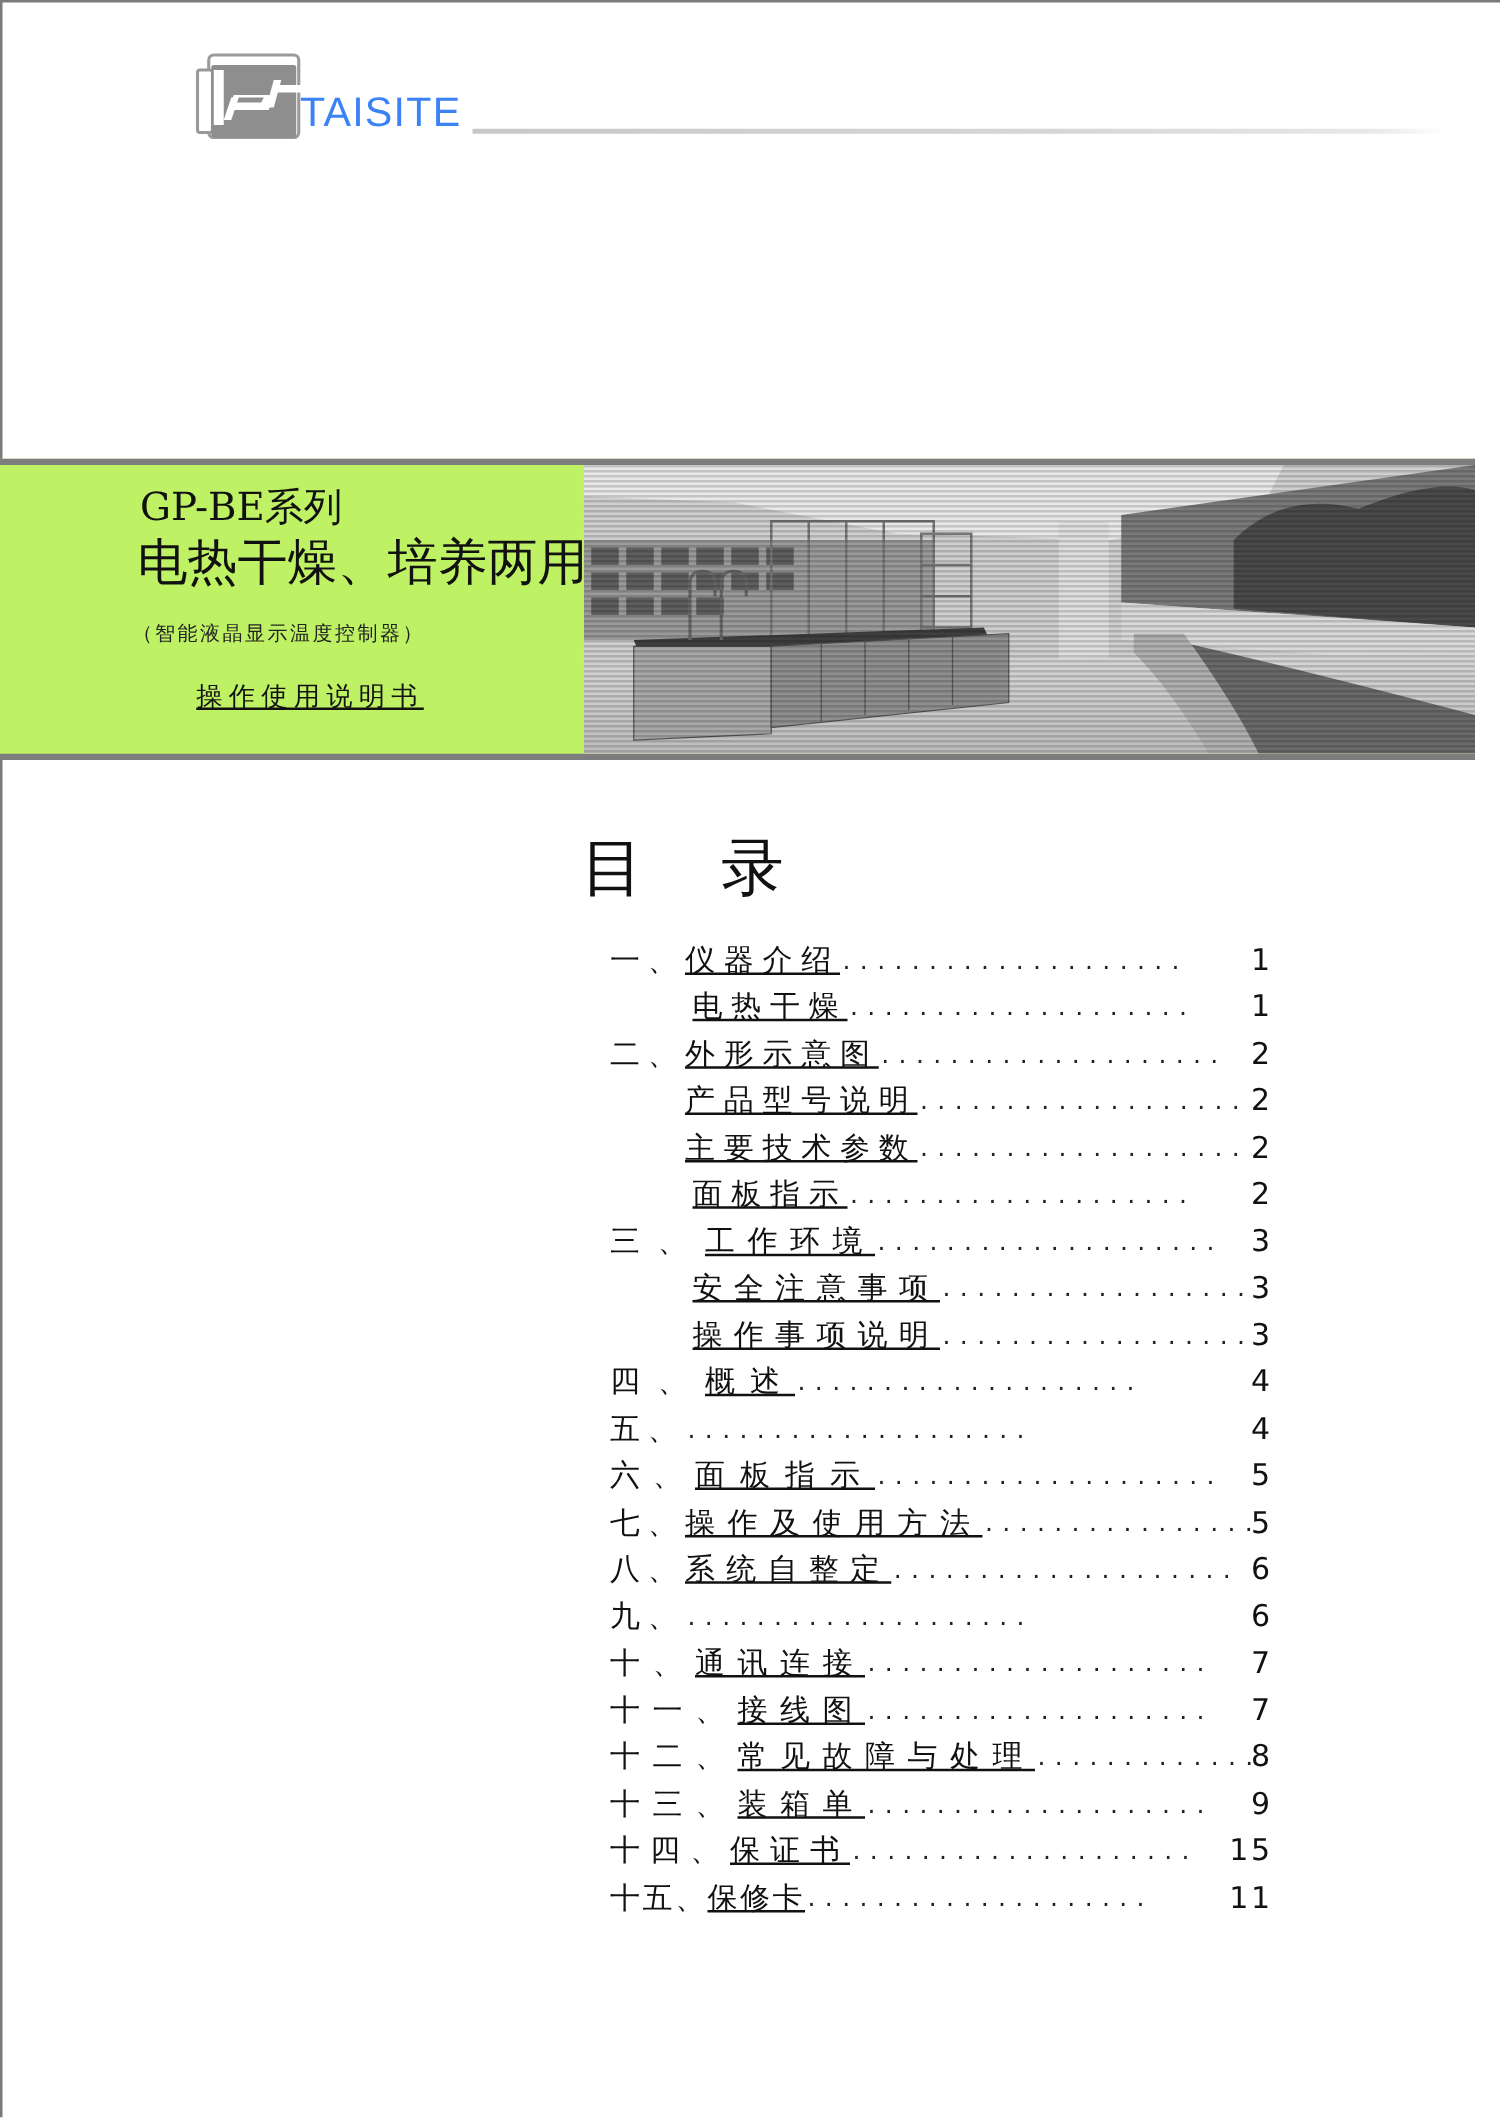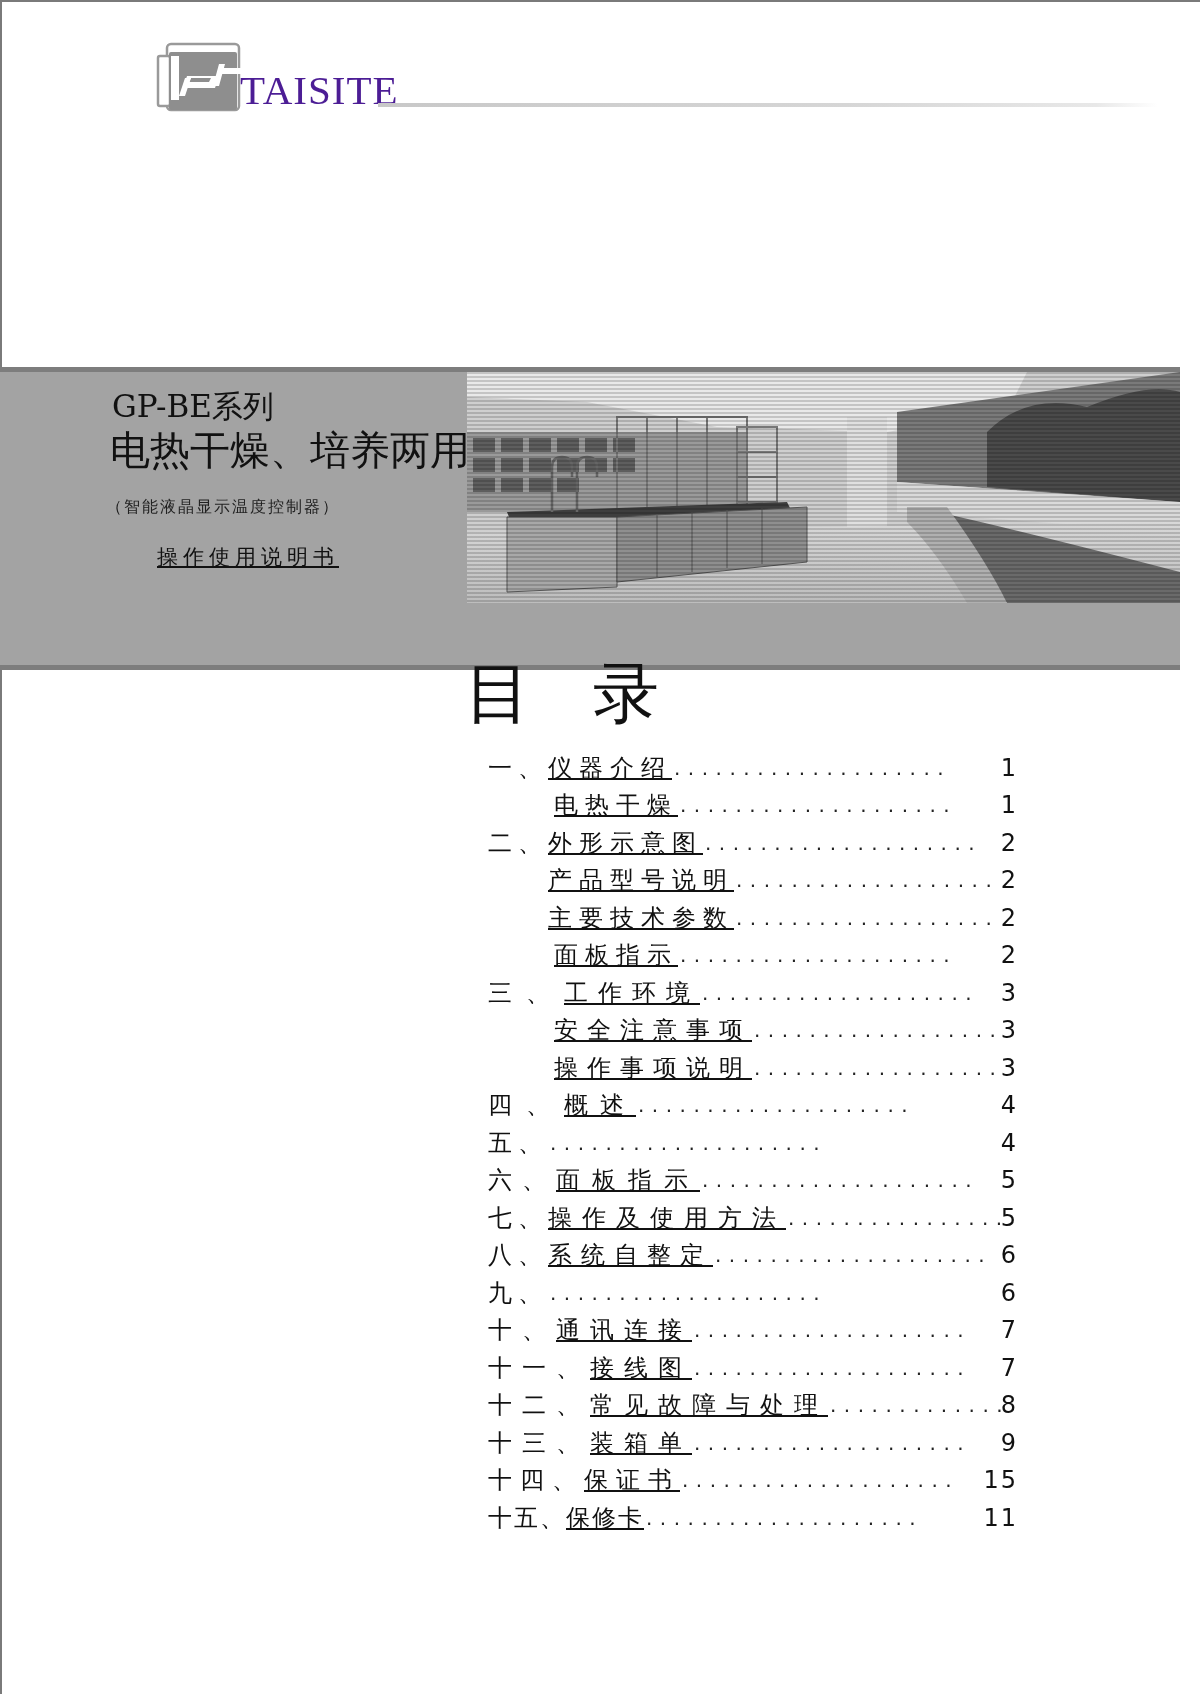--- a/index.html
+++ b/index.html
@@ -9,32 +9,32 @@
     font-family: "DejaVu Sans", "Liberation Sans", sans-serif;
     color: #111;
   }
   .page-border-top { position: absolute; left: 0; top: 0; width: 1200px; height: 2px; background: #7a7a7a; }
   .page-border-left { position: absolute; left: 0; top: 0; width: 2px; height: 1694px; background: #7a7a7a; }
 
   
   .logo { position: absolute; left: 155px; top: 42px; width: 95px; height: 72px; }
   .brand-name {
     position: absolute; left: 240px; top: 72px;
-    font-family: Liberation Serif, serif; font-size: 41px; color: #4c1d95;
+    font-family: Liberation Sans, sans-serif; font-size: 33px; color: #3b82f6;
     letter-spacing: 1px; line-height: 36px;
   }
   .header-rule {
     position: absolute; left: 378px; top: 103px; width: 780px; height: 4px;
     background: linear-gradient(to right, #c8c8c8, #d6d6d6 60%, #e8e8e8 92%, #ffffff);
   }
 
   
   .banner {
-    position: absolute; left: 0; top: 367px; width: 1180px; height: 303px;
-    background: #a3a3a3;
+    position: absolute; left: 0; top: 367px; width: 1180px; height: 241px;
+    background: #bef264;
     border-top: 5px solid #7d7d7d; border-bottom: 5px solid #7d7d7d;
     box-sizing: border-box;
   }
   .banner-text { position: absolute; left: 0; top: 0; width: 465px; height: 100%; }
   .series-title {
     position: absolute; left: 112px; top: 16px;
     font-family: "DejaVu Serif", "Liberation Serif", serif; font-size: 31px; line-height: 36px; color: #111;
   }
   .product-title {
     position: absolute; left: 110px; top: 54px;
@@ -51,21 +51,21 @@
   }
   .banner-image {
     position: absolute; left: 467px; top: 0; width: 713px; height: 100%;
     overflow: hidden;
   }
   .banner-image svg { display: block; }
 
   
   .toc-title {
     position: absolute; left: 465px; top: 658px;
-    font-family: "DejaVu Serif", "Liberation Serif", serif; font-size: 66px; line-height: 72px; color: #111;
+    font-family: "DejaVu Serif", "Liberation Serif", serif; font-size: 50px; line-height: 72px; color: #111;
     letter-spacing: 62px; white-space: nowrap;
   }
   .toc { position: absolute; left: 488px; top: 745px; width: 530px; }
   .toc-row {
     position: relative; height: 37.5px; display: flex; align-items: flex-end;
     font-size: 24px; line-height: 30px; color: #111; white-space: nowrap;
   }
   .toc-row .num { display: inline-block; letter-spacing: 6px; }
   .toc-row .label { display: inline-block; letter-spacing: 7px; text-decoration: underline; }
   .toc-row .leader {

